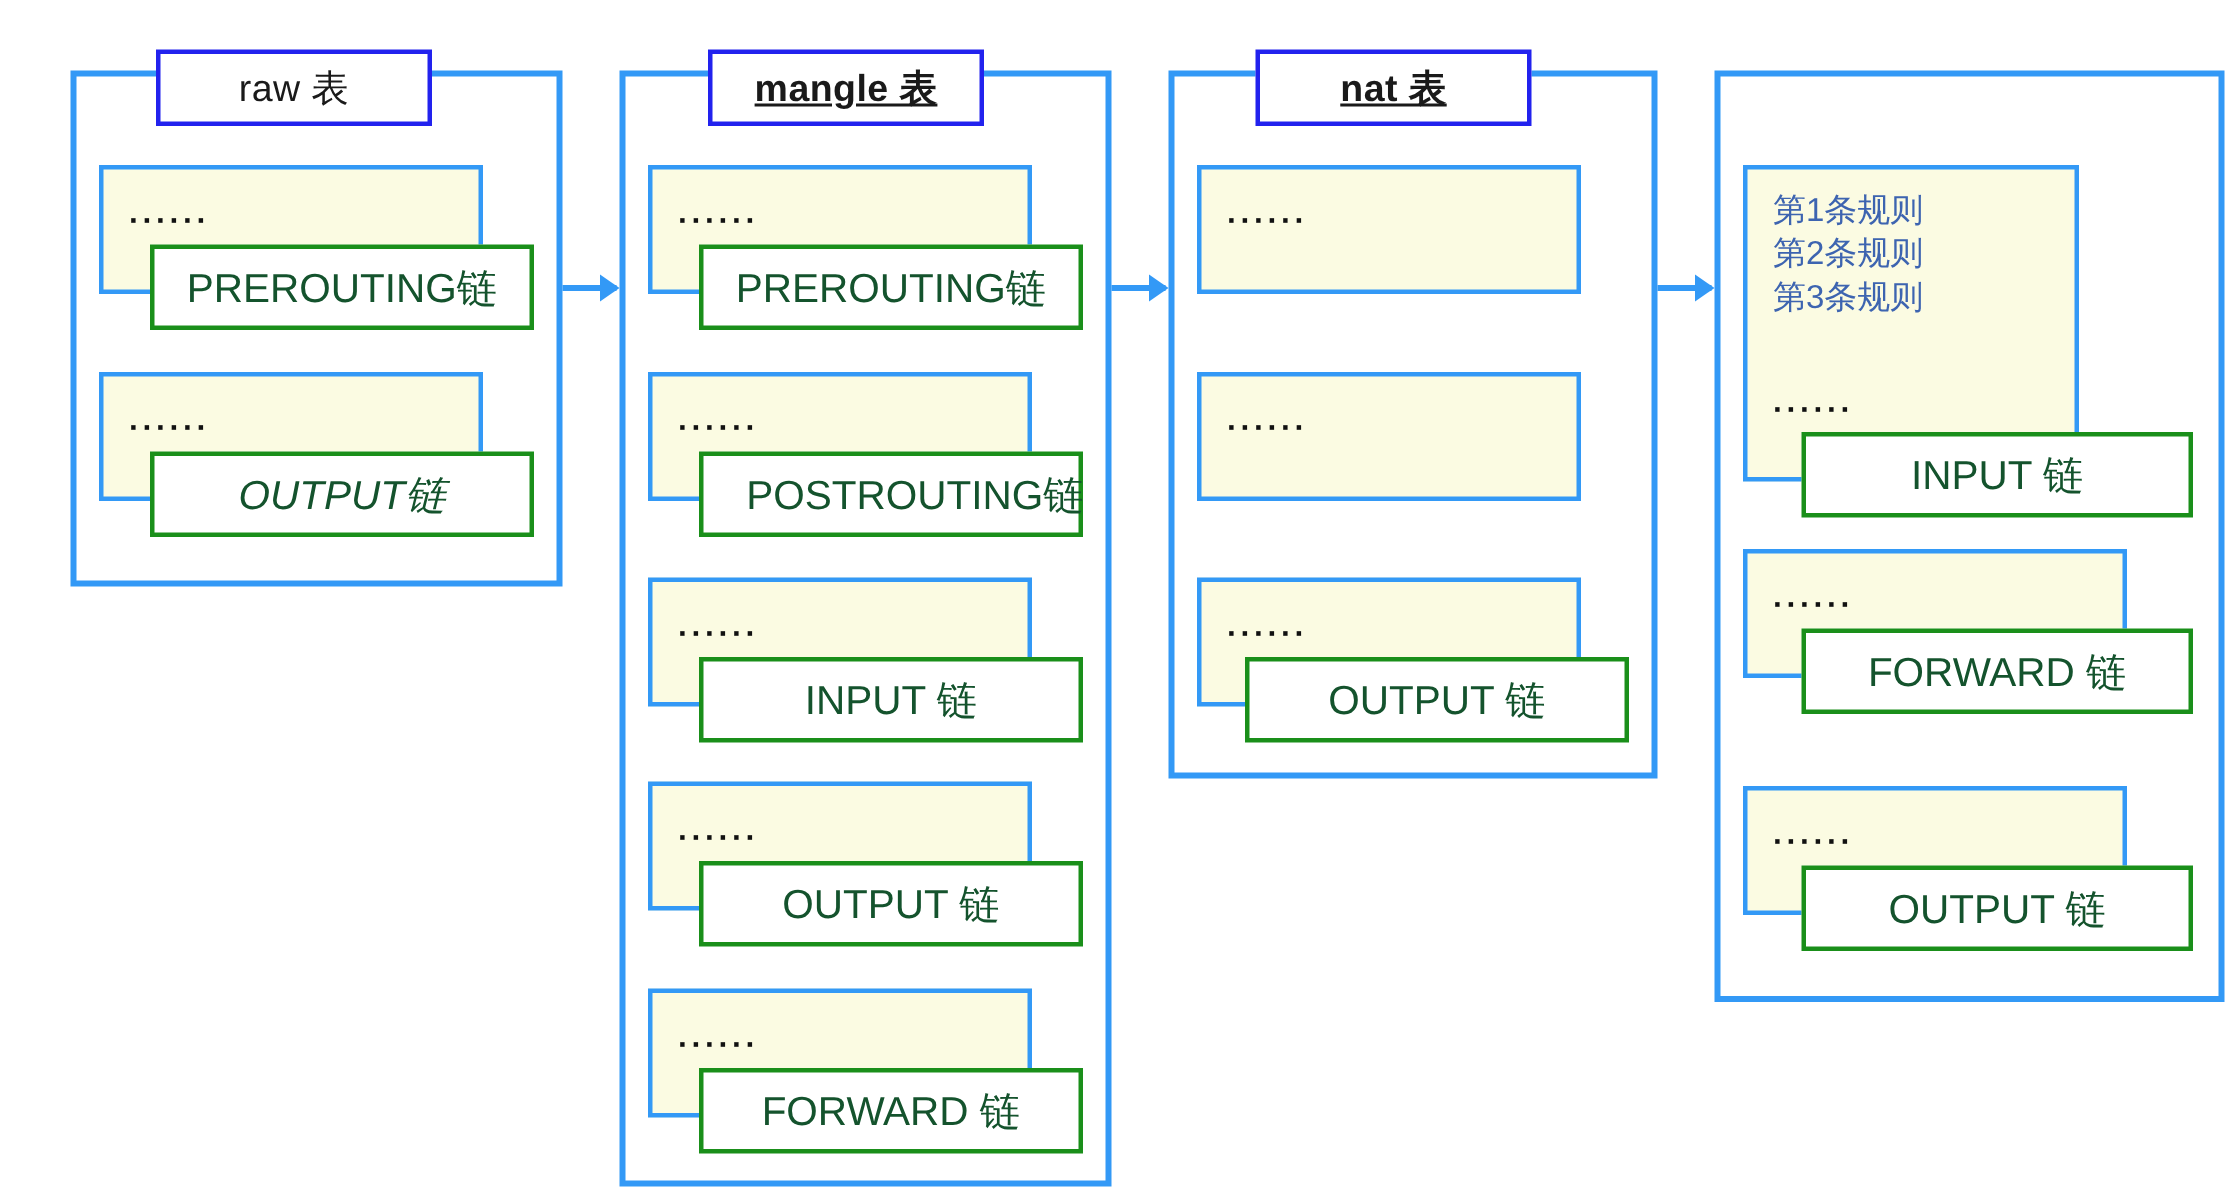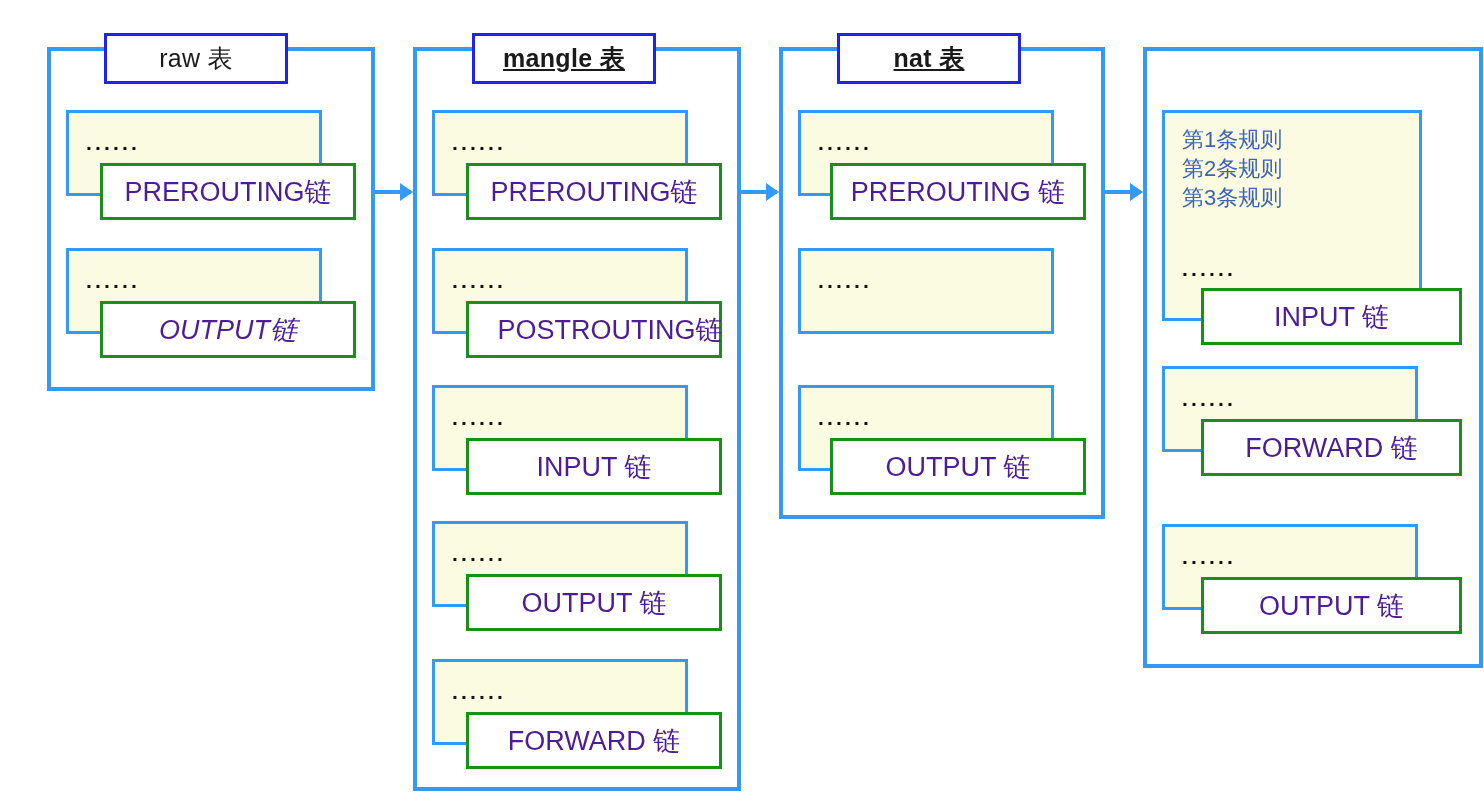--- a/index.html
+++ b/index.html
@@ -88,21 +88,21 @@
 
   .chain-box {
     position: absolute;
     border: 3px solid #1a8f1a;
     background: #ffffff;
     box-sizing: border-box;
     display: flex;
     align-items: center;
     justify-content: center;
     font-size: 27px;
-    color: #4c1d95;
+    color: #14532d;
     white-space: nowrap;
     z-index: 4;
   }
 
   
   .arrow {
     position: absolute;
     height: 4px;
     background: #3399f6;
     z-index: 5;
@@ -183,42 +183,41 @@
 
   <div class="arrow" style="left:712px; top:190px; width:36px;"></div>
 
   <div class="table-col" style="left:750px; top:47px; width:326px; height:472px;"></div>
   <div class="table-title bold" style="left:808px; top:33px; width:184px; height:51px;">nat 表</div>
 
   <div class="chain-group" style="left:769px; top:110px; width:290px; height:110px;">
     <div class="chain-card" style="width:256px; height:86px;">
       <span class="card-dots" style="top:24px;">······</span>
     </div>
-    <div class="chain-box" style="left:32px; top:53px; width:256px; height:57px;">PREROUTING 链</div>
   </div>
 
   <div class="chain-group" style="left:769px; top:248px; width:290px; height:110px;">
     <div class="chain-card" style="width:256px; height:86px;">
       <span class="card-dots" style="top:24px;">······</span>
     </div>
   </div>
 
   <div class="chain-group" style="left:769px; top:385px; width:290px; height:110px;">
     <div class="chain-card" style="width:256px; height:86px;">
       <span class="card-dots" style="top:24px;">······</span>
     </div>
     <div class="chain-box" style="left:32px; top:53px; width:256px; height:57px;">OUTPUT 链</div>
   </div>
 
   <div class="arrow" style="left:1076px; top:190px; width:36px;"></div>
 
   <div class="table-col" style="left:1114px; top:47px; width:340px; height:621px;"></div>
 
   <div class="chain-group" style="left:1133px; top:110px; width:300px; height:235px;">
-    <div class="chain-card" style="width:260px; height:211px;">
+    <div class="chain-card" style="width:224px; height:211px;">
       <div class="rule-list">
         <div>第1条规则</div>
         <div>第2条规则</div>
         <div>第3条规则</div>
       </div>
       <span class="card-dots" style="top:150px;">······</span>
     </div>
     <div class="chain-box" style="left:39px; top:178px; width:261px; height:57px;">INPUT 链</div>
   </div>
 

